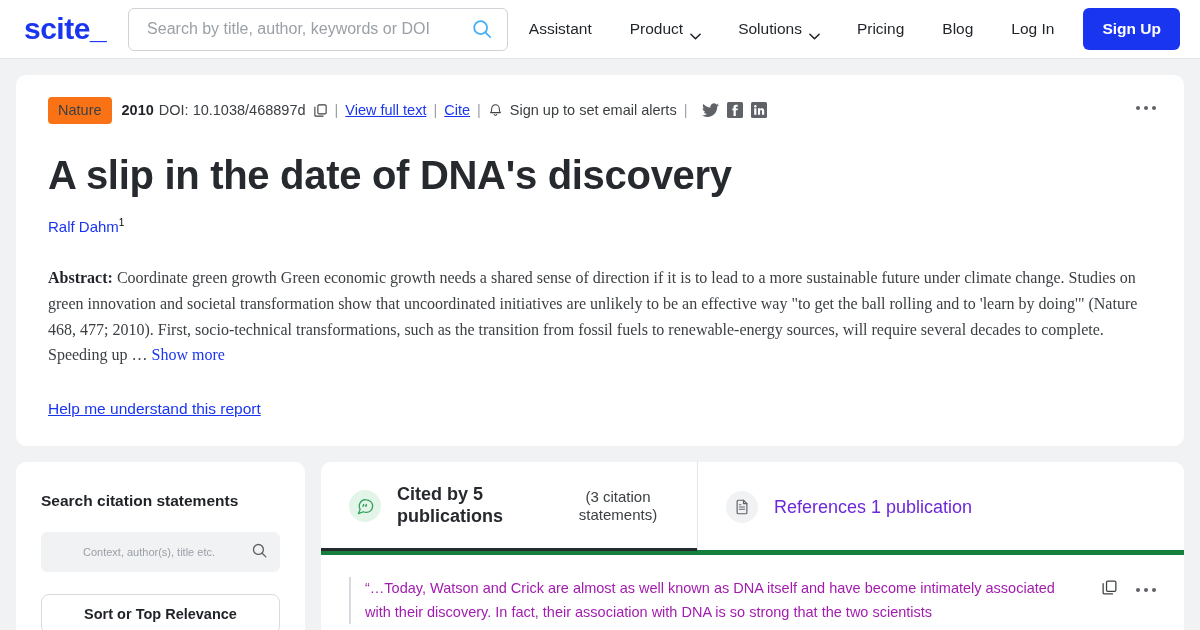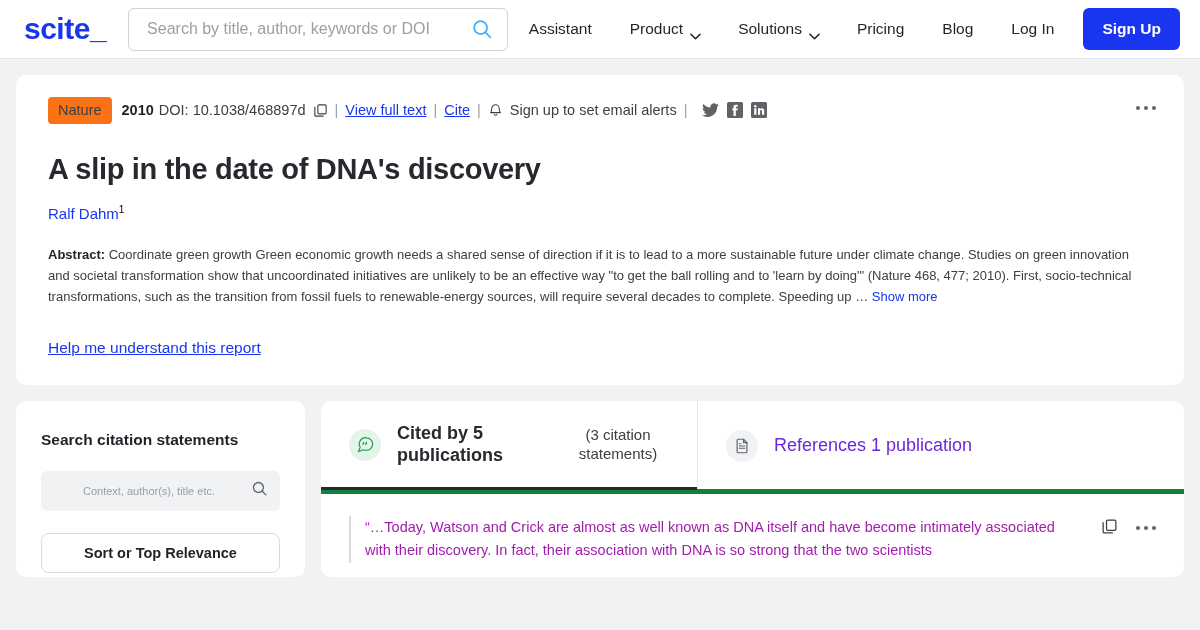--- a/index.html
+++ b/index.html
@@ -136,43 +136,44 @@
   .kebab {
     position: absolute;
     top: 27px; right: 24px;
     display: flex; gap: 4px;
     cursor: pointer;
     padding: 4px;
   }
   .kebab i { width: 4px; height: 4px; border-radius: 50%; background: #5f6368; display: block; }
 
   .title {
-    font-size: 29px;
+    font-size: 40px;
     font-weight: bold;
     color: #26292e;
     margin: 28px 0 0 0;
     letter-spacing: -0.3px;
     line-height: 1.18;
   }
   .authors {
     margin-top: 18px;
     font-size: 15px;
   }
   .authors a {
     color: #1a35f0;
     text-decoration: none;
     cursor: pointer;
   }
   .authors sup { font-size: 10px; }
 
   .abstract {
-    margin-top: 22px;
-    font-size: 13px;
+    margin-top: 30px;
+    font-size: 16px;
     line-height: 1.62;
     color: #3c4043;
+    font-family: Liberation Serif, serif;
   }
   .abstract b { color: #1f2328; }
   .show-more { color: #1a35f0; cursor: pointer; }
 
   .help-link {
     display: inline-block;
     margin-top: 32px;
     font-size: 15.5px;
     color: #1a35f0;
     text-decoration: underline;

